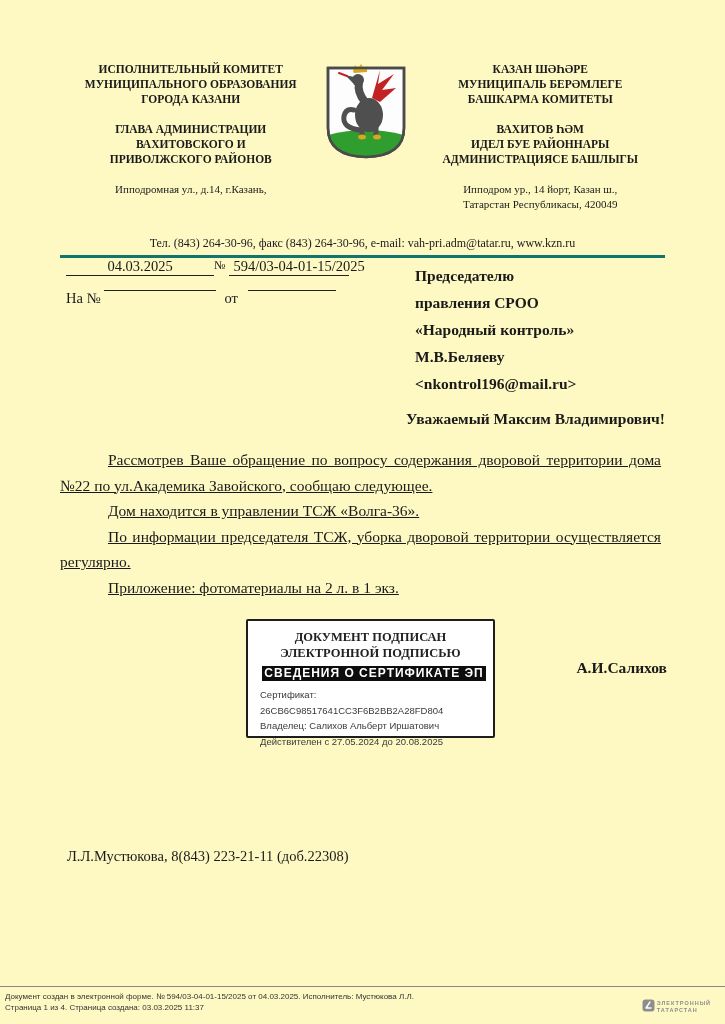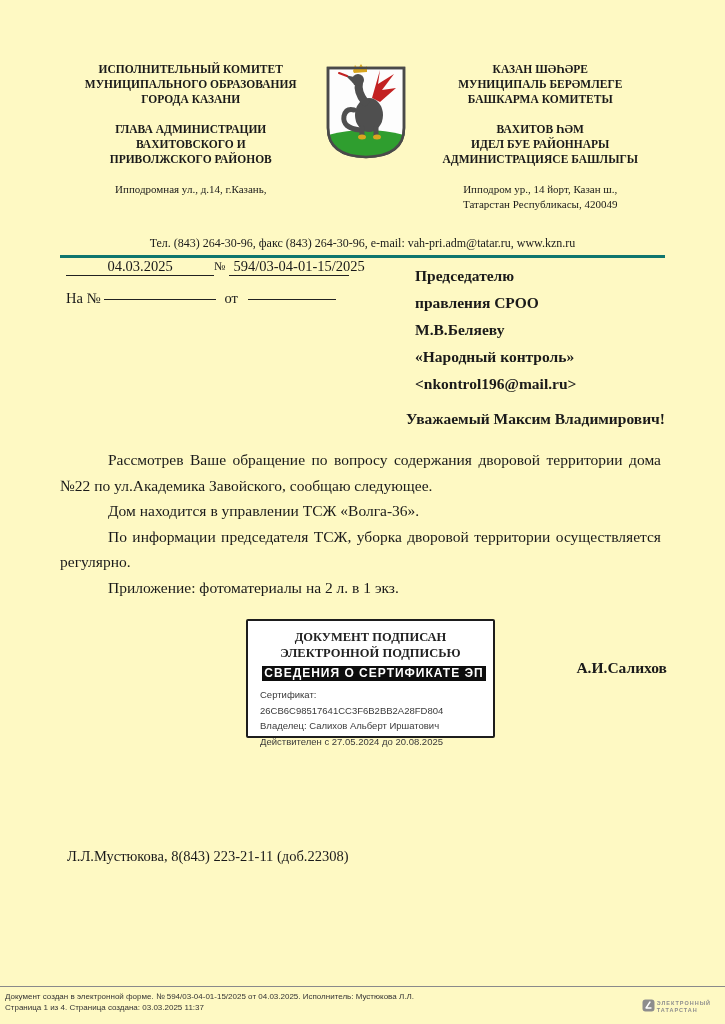--- a/index.html
+++ b/index.html
@@ -26,21 +26,21 @@
   .emblem-wrap{width:84px;flex:0 0 84px;padding-top:2px;}
   
   .contact-line{
     position:absolute;top:236px;left:60px;right:60px;
     text-align:center;font-size:12px;
     padding-bottom:4px;
     border-bottom:3px solid #0f766e;
   }
   
   .ref-block{position:absolute;top:258px;left:66px;width:330px;font-size:14.5px;}
-  .ref-row{display:flex;align-items:center;white-space:nowrap;}
+  .ref-row{display:flex;align-items:flex-start;white-space:nowrap;}
   .ref-row .lbl{padding:0 4px 1px 0;}
   .uline{display:inline-block;border-bottom:1px solid #222;text-align:center;}
   .u-date{width:148px;}
   .u-num{width:116px;text-align:left;padding-left:4px;}
   .u-reply{width:112px;}
   .u-from{width:88px;margin-left:6px;}
   .ref-row2{margin-top:14px;}
   .num-lbl{font-size:12px;padding:0 2px 2px 8px;}
   .num-text{white-space:nowrap;}
   
@@ -48,21 +48,21 @@
     position:absolute;top:262px;left:415px;
     font-weight:bold;font-size:15.5px;line-height:27px;
   }
   
   .salutation{
     position:absolute;top:410px;left:72px;right:60px;
     text-align:right;font-weight:bold;font-size:15.5px;
   }
   .letter-body{
     position:absolute;top:447px;left:60px;right:64px;
-    font-size:15.5px;line-height:25.5px;text-align:justify;
+    font-size:15.5px;line-height:25.5px;text-align:justify;text-decoration:underline;
   }
   .letter-body p{margin:0;text-indent:48px;}
   
   .stamp{
     position:absolute;left:246px;top:619px;width:249px;height:119px;
     border:2.5px solid #1d1d1d;border-radius:2px;background:#fff;
     box-sizing:border-box;
   }
   .stamp-title{
     margin-top:8px;text-align:center;
@@ -185,22 +185,22 @@
       <span class="lbl">На №</span>
       <span class="uline u-reply"></span>
       <span class="lbl" style="padding-left:8px;">от</span>
       <span class="uline u-from"></span>
     </div>
   </div>
 
   <div class="addressee">
     <div>Председателю</div>
     <div>правления СРОО</div>
+    <div>«Народный контроль»</div>
     <div>М.В.Беляеву</div>
-    <div>«Народный контроль»</div>
     <div>&lt;nkontrol196@mail.ru&gt;</div>
   </div>
 
   <div class="salutation">Уважаемый Максим Владимирович!</div>
 
   <div class="letter-body">
     <p>Рассмотрев Ваше обращение по вопросу содержания дворовой территории дома №22 по ул.Академика Завойского, сообщаю следующее.</p>
     <p>Дом находится в управлении ТСЖ «Волга-36».</p>
     <p>По информации председателя ТСЖ, уборка дворовой территории осуществляется регулярно.</p>
     <p>Приложение: фотоматериалы на 2 л. в 1 экз.</p>

